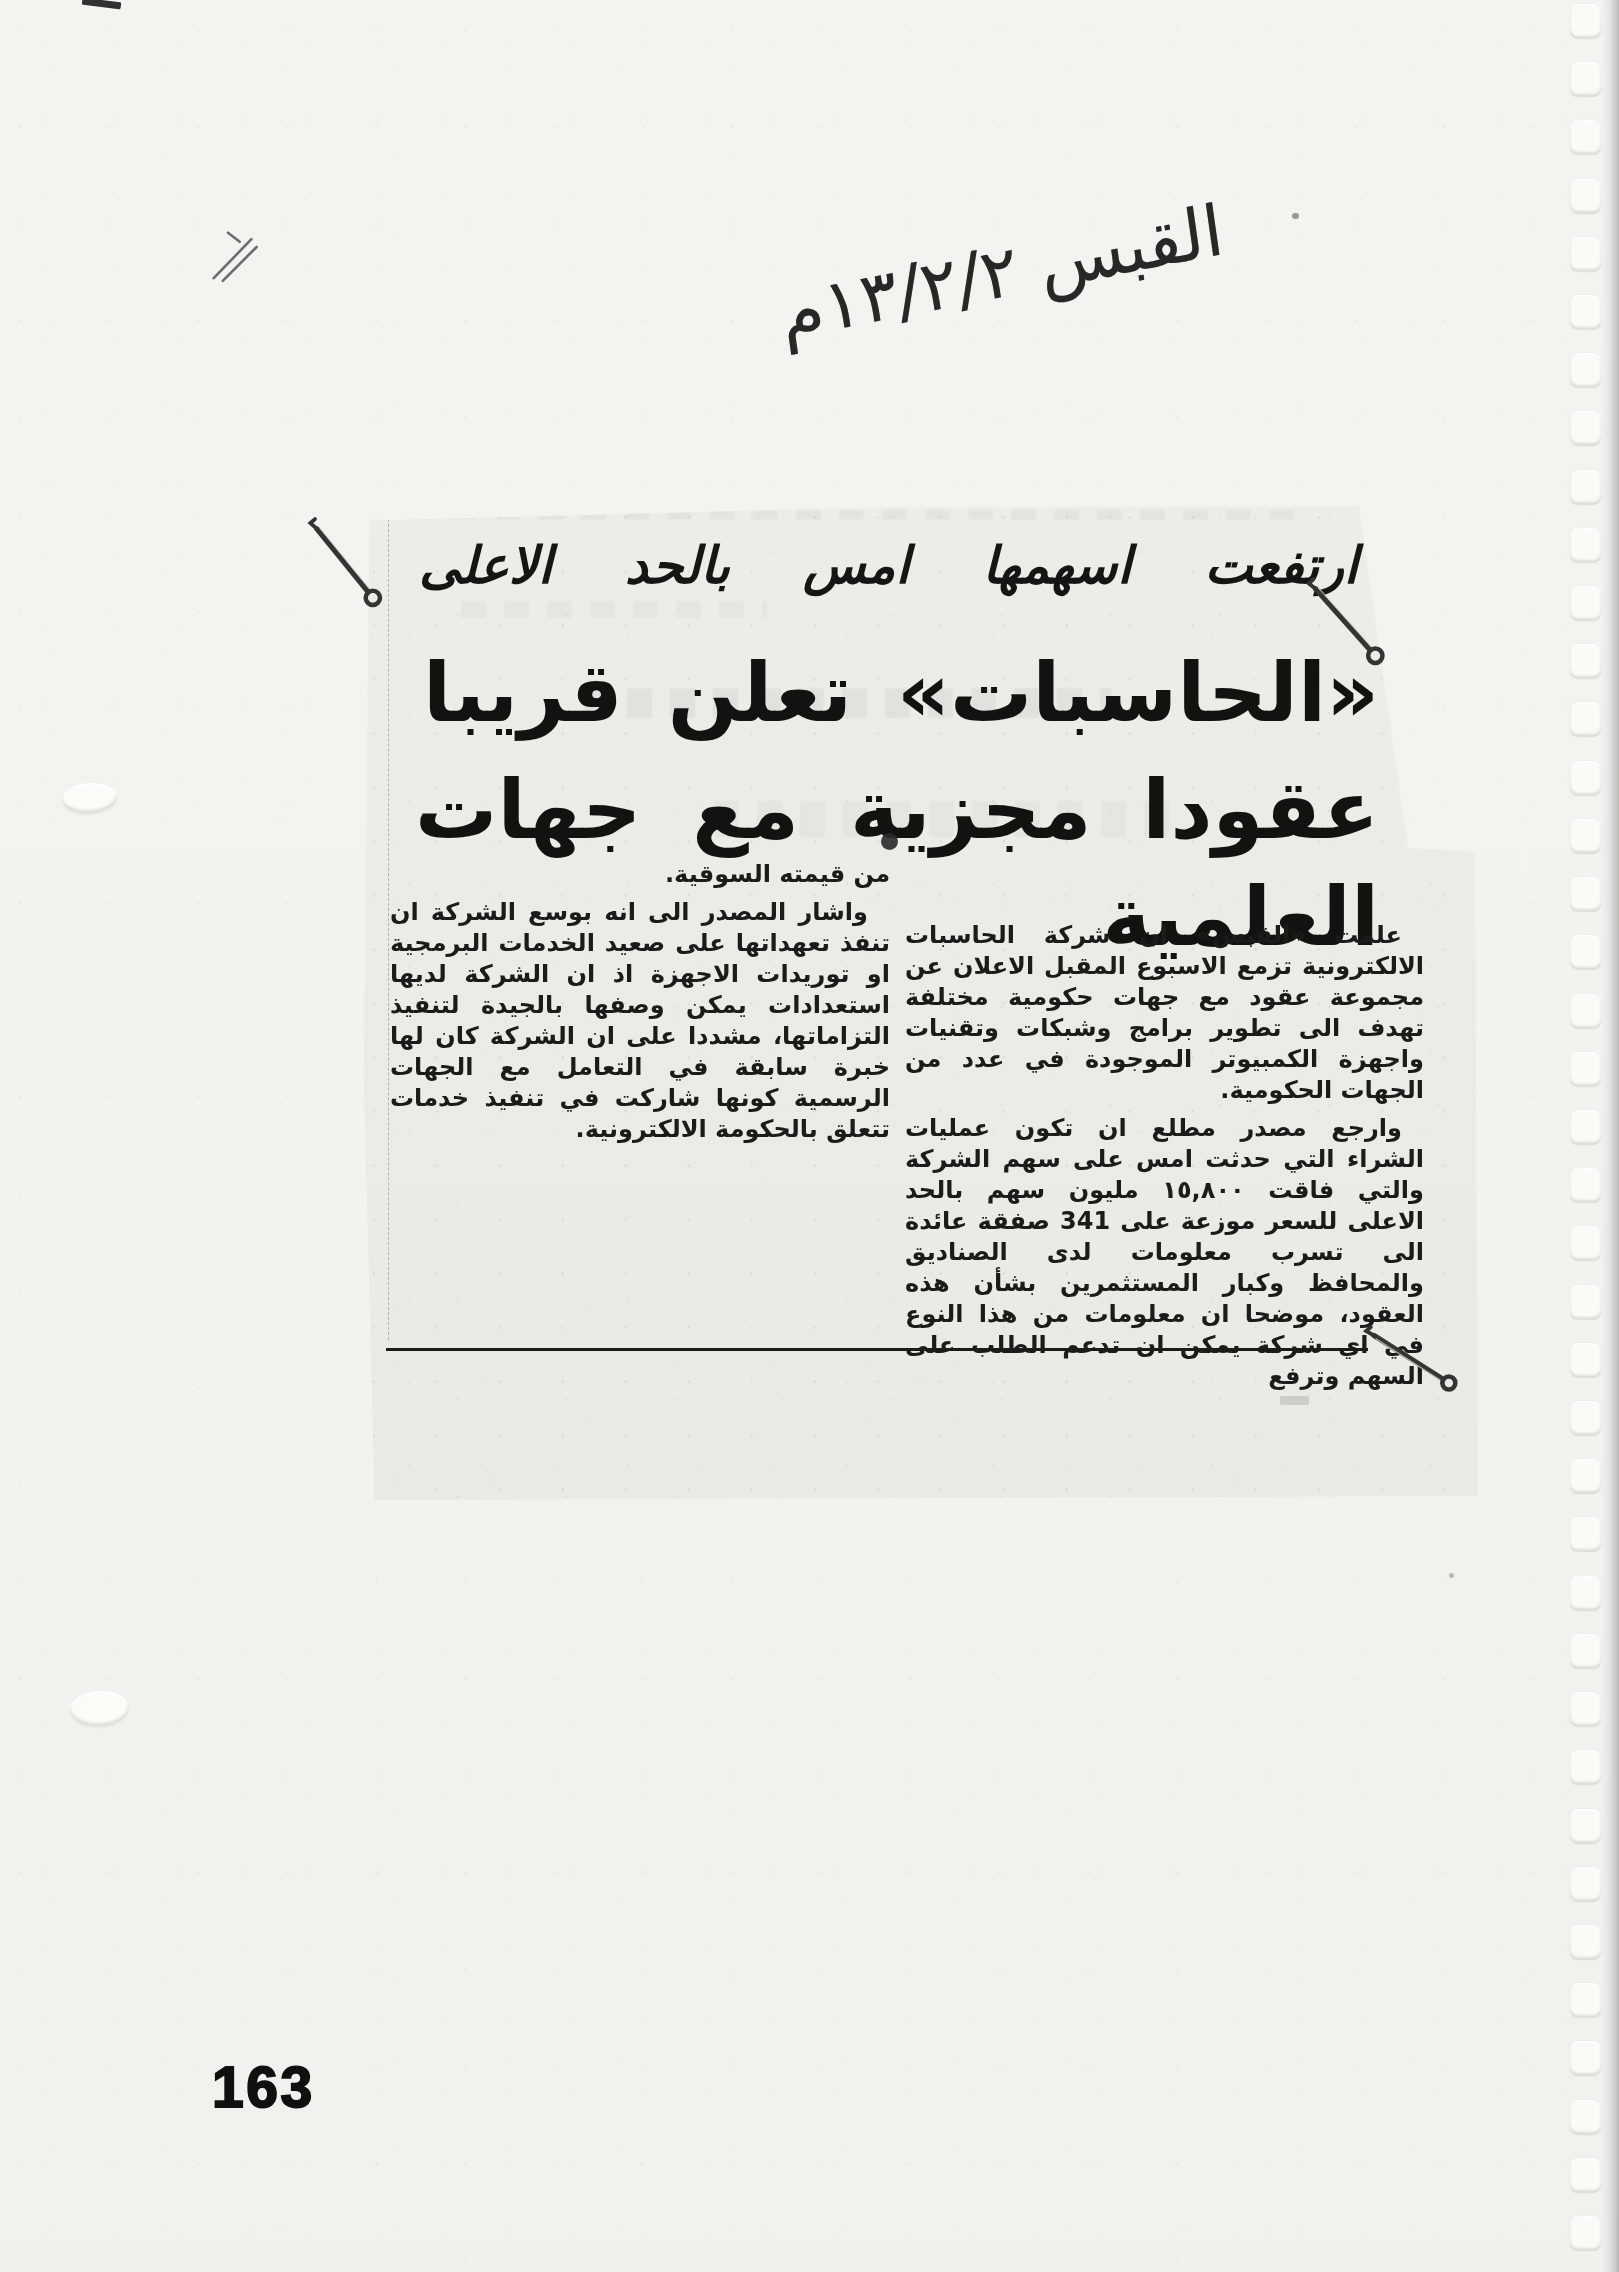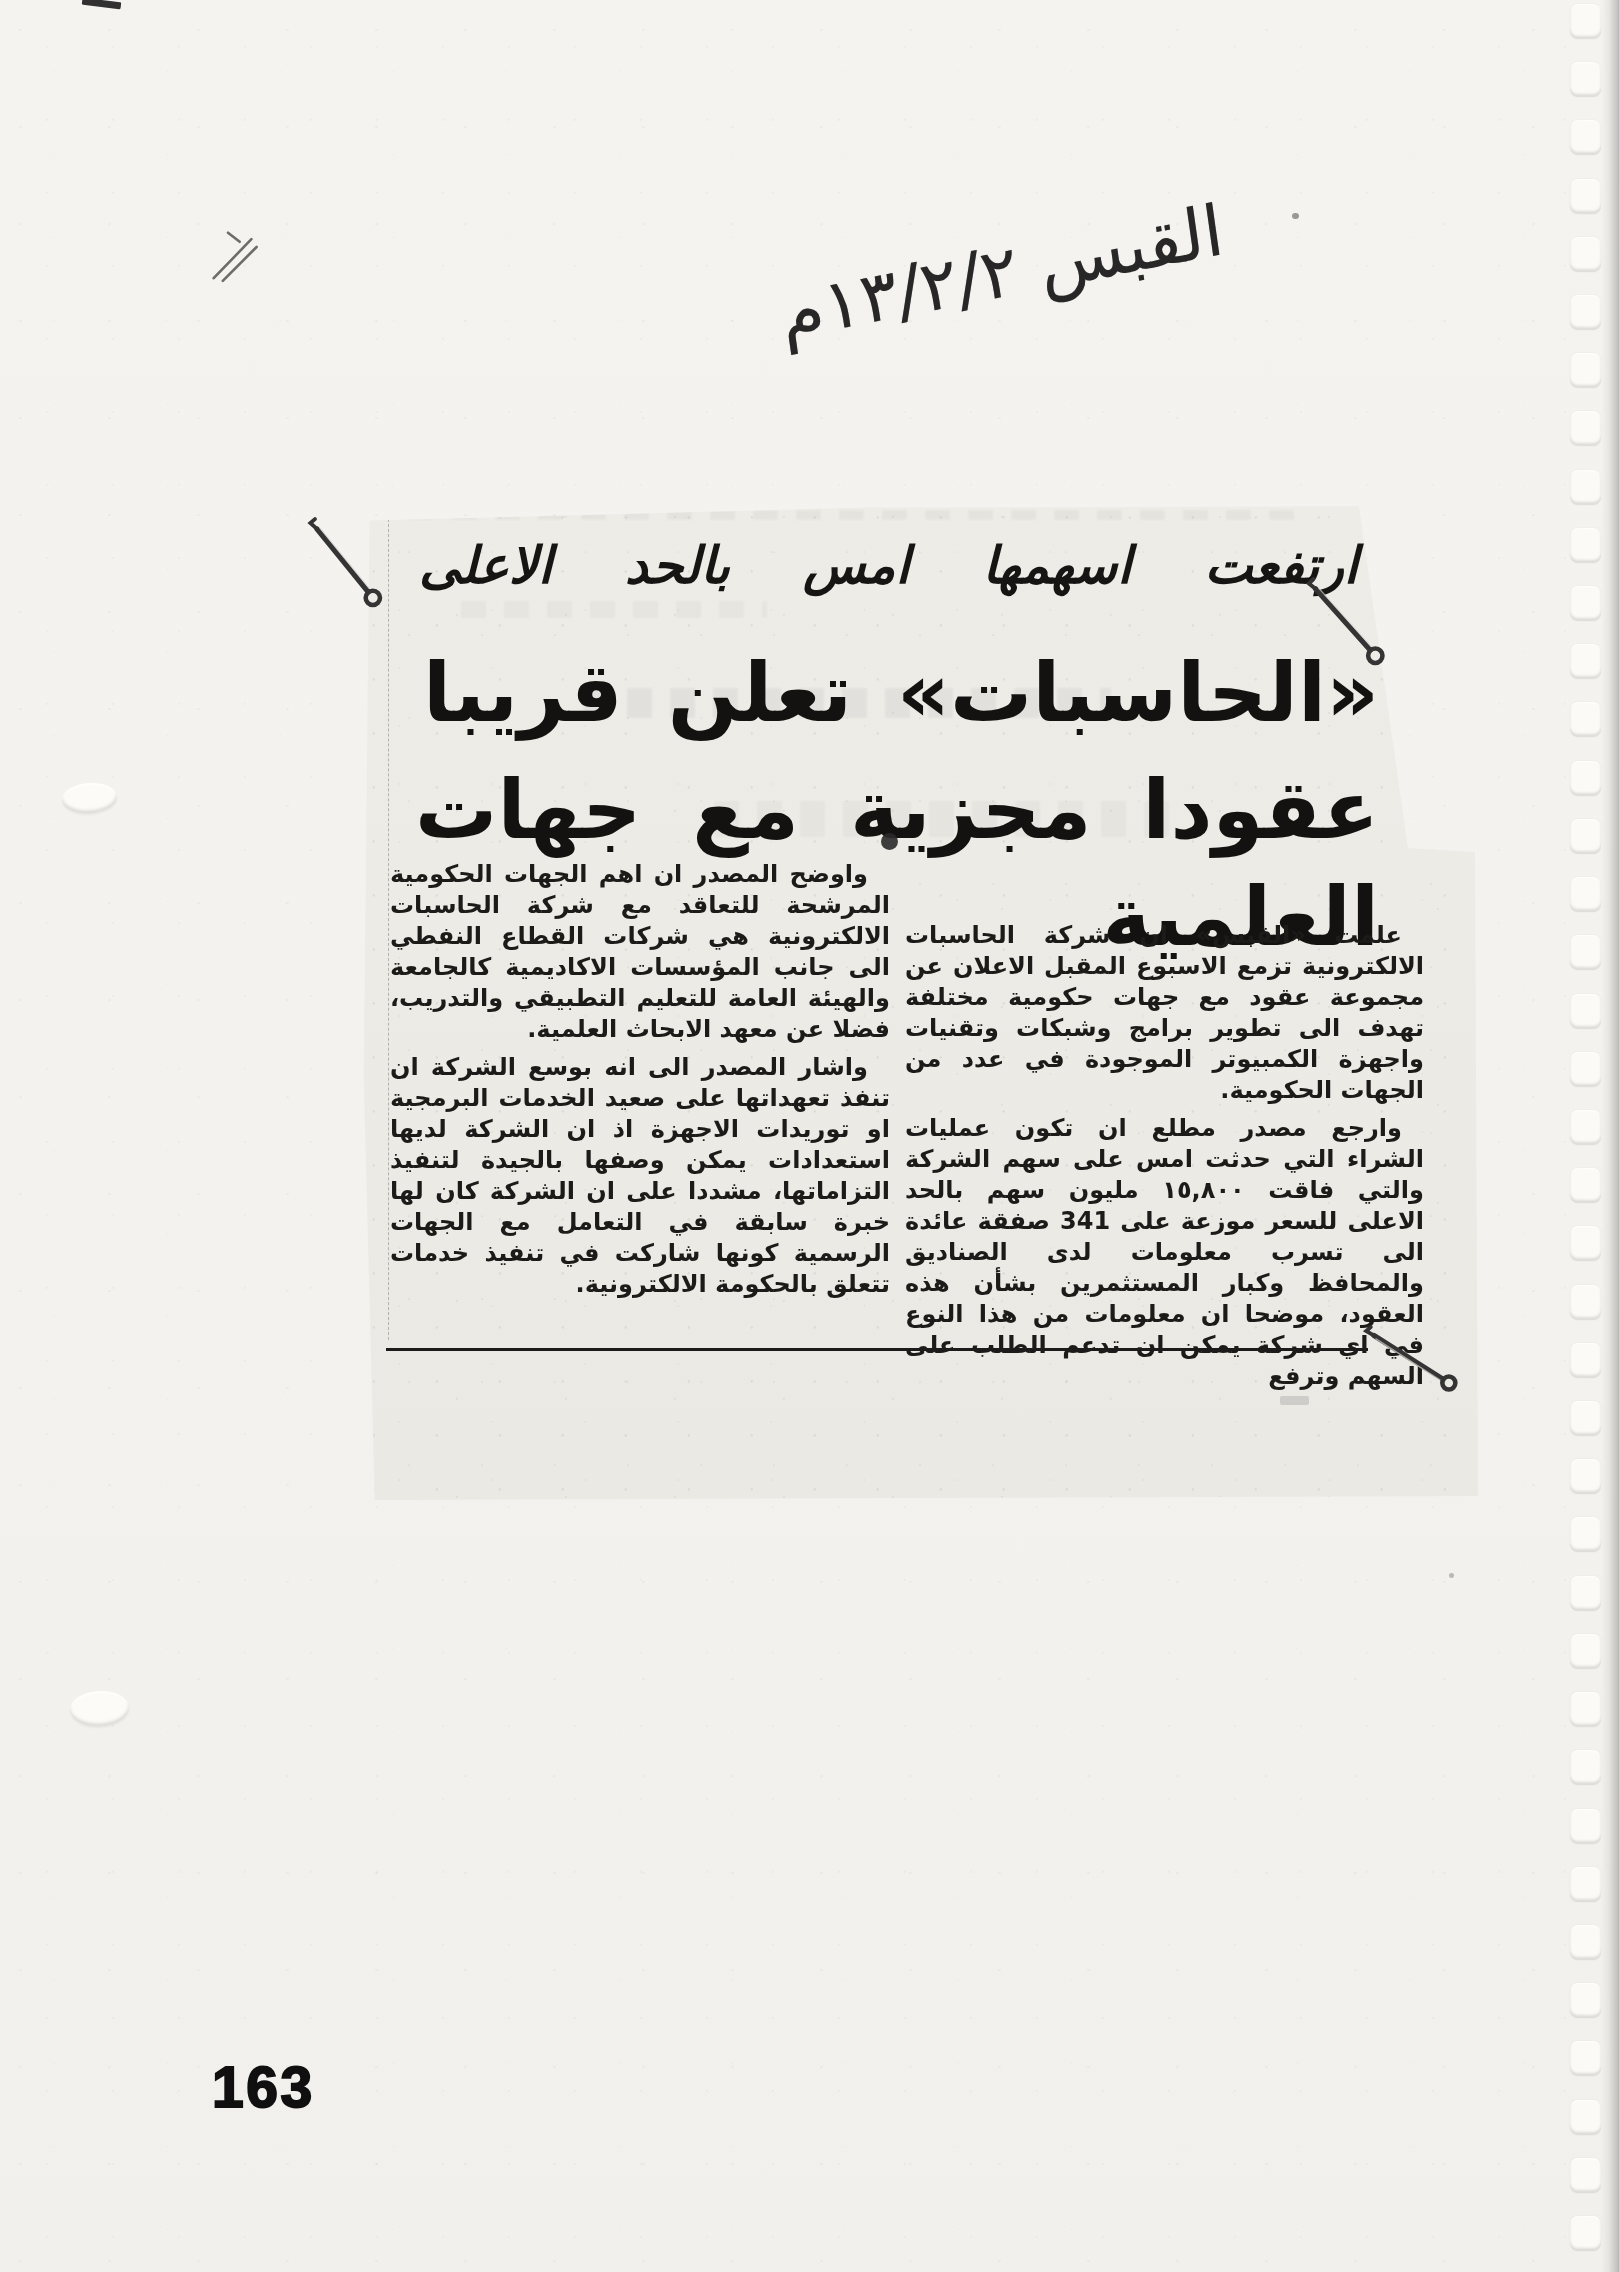--- a/index.html
+++ b/index.html
@@ -158,21 +158,21 @@
     <div class="headline-2" lang="ar" dir="rtl">عقودا مجزية مع جهات العلمية</div>
 
     <div class="byline-dot"></div>
 
     <div class="col col-right" lang="ar" dir="rtl">
       <p class="indent">علمت «القبس» ان شركة الحاسبات الالكترونية تزمع الاسبوع المقبل الاعلان عن مجموعة عقود مع جهات حكومية مختلفة تهدف الى تطوير برامج وشبكات وتقنيات واجهزة الكمبيوتر الموجودة في عدد من الجهات الحكومية.</p>
       <p class="indent">وارجع مصدر مطلع ان تكون عمليات الشراء التي حدثت امس على سهم الشركة والتي فاقت ١٥,٨٠٠ مليون سهم بالحد الاعلى للسعر موزعة على 341 صفقة عائدة الى تسرب معلومات لدى الصناديق والمحافظ وكبار المستثمرين بشأن هذه العقود، موضحا ان معلومات من هذا النوع في اي شركة يمكن ان تدعم الطلب على السهم وترفع</p>
     </div>
 
     <div class="col col-left" lang="ar" dir="rtl">
-      <p class="indent">واوضح المصدر ان اهم الجهات الحكومية المرشحة للتعاقد مع شركة الحاسبات الالكترونية هي شركات القطاع النفطي الى جانب المؤسسات الاكاديمية كالجامعة والهيئة العامة للتعليم التطبيقي والتدريب، فضلا عن معهد الابحاث العلمية.</p>
+      <p>من قيمته السوقية.</p>
       <p class="indent">واشار المصدر الى انه بوسع الشركة ان تنفذ تعهداتها على صعيد الخدمات البرمجية او توريدات الاجهزة اذ ان الشركة لديها استعدادات يمكن وصفها بالجيدة لتنفيذ التزاماتها، مشددا على ان الشركة كان لها خبرة سابقة في التعامل مع الجهات الرسمية كونها شاركت في تنفيذ خدمات تتعلق بالحكومة الالكترونية.</p>
     </div>
 
     <div class="divider-rule"></div>
     <div class="clip-smudge"></div>
   </div>
 
   <svg class="overlay" width="1620" height="2273" viewBox="0 0 2490 3494">
     <g stroke-linecap="round">
       <line x1="487" y1="813" x2="566" y2="910" stroke="#343434" stroke-width="8"></line>

